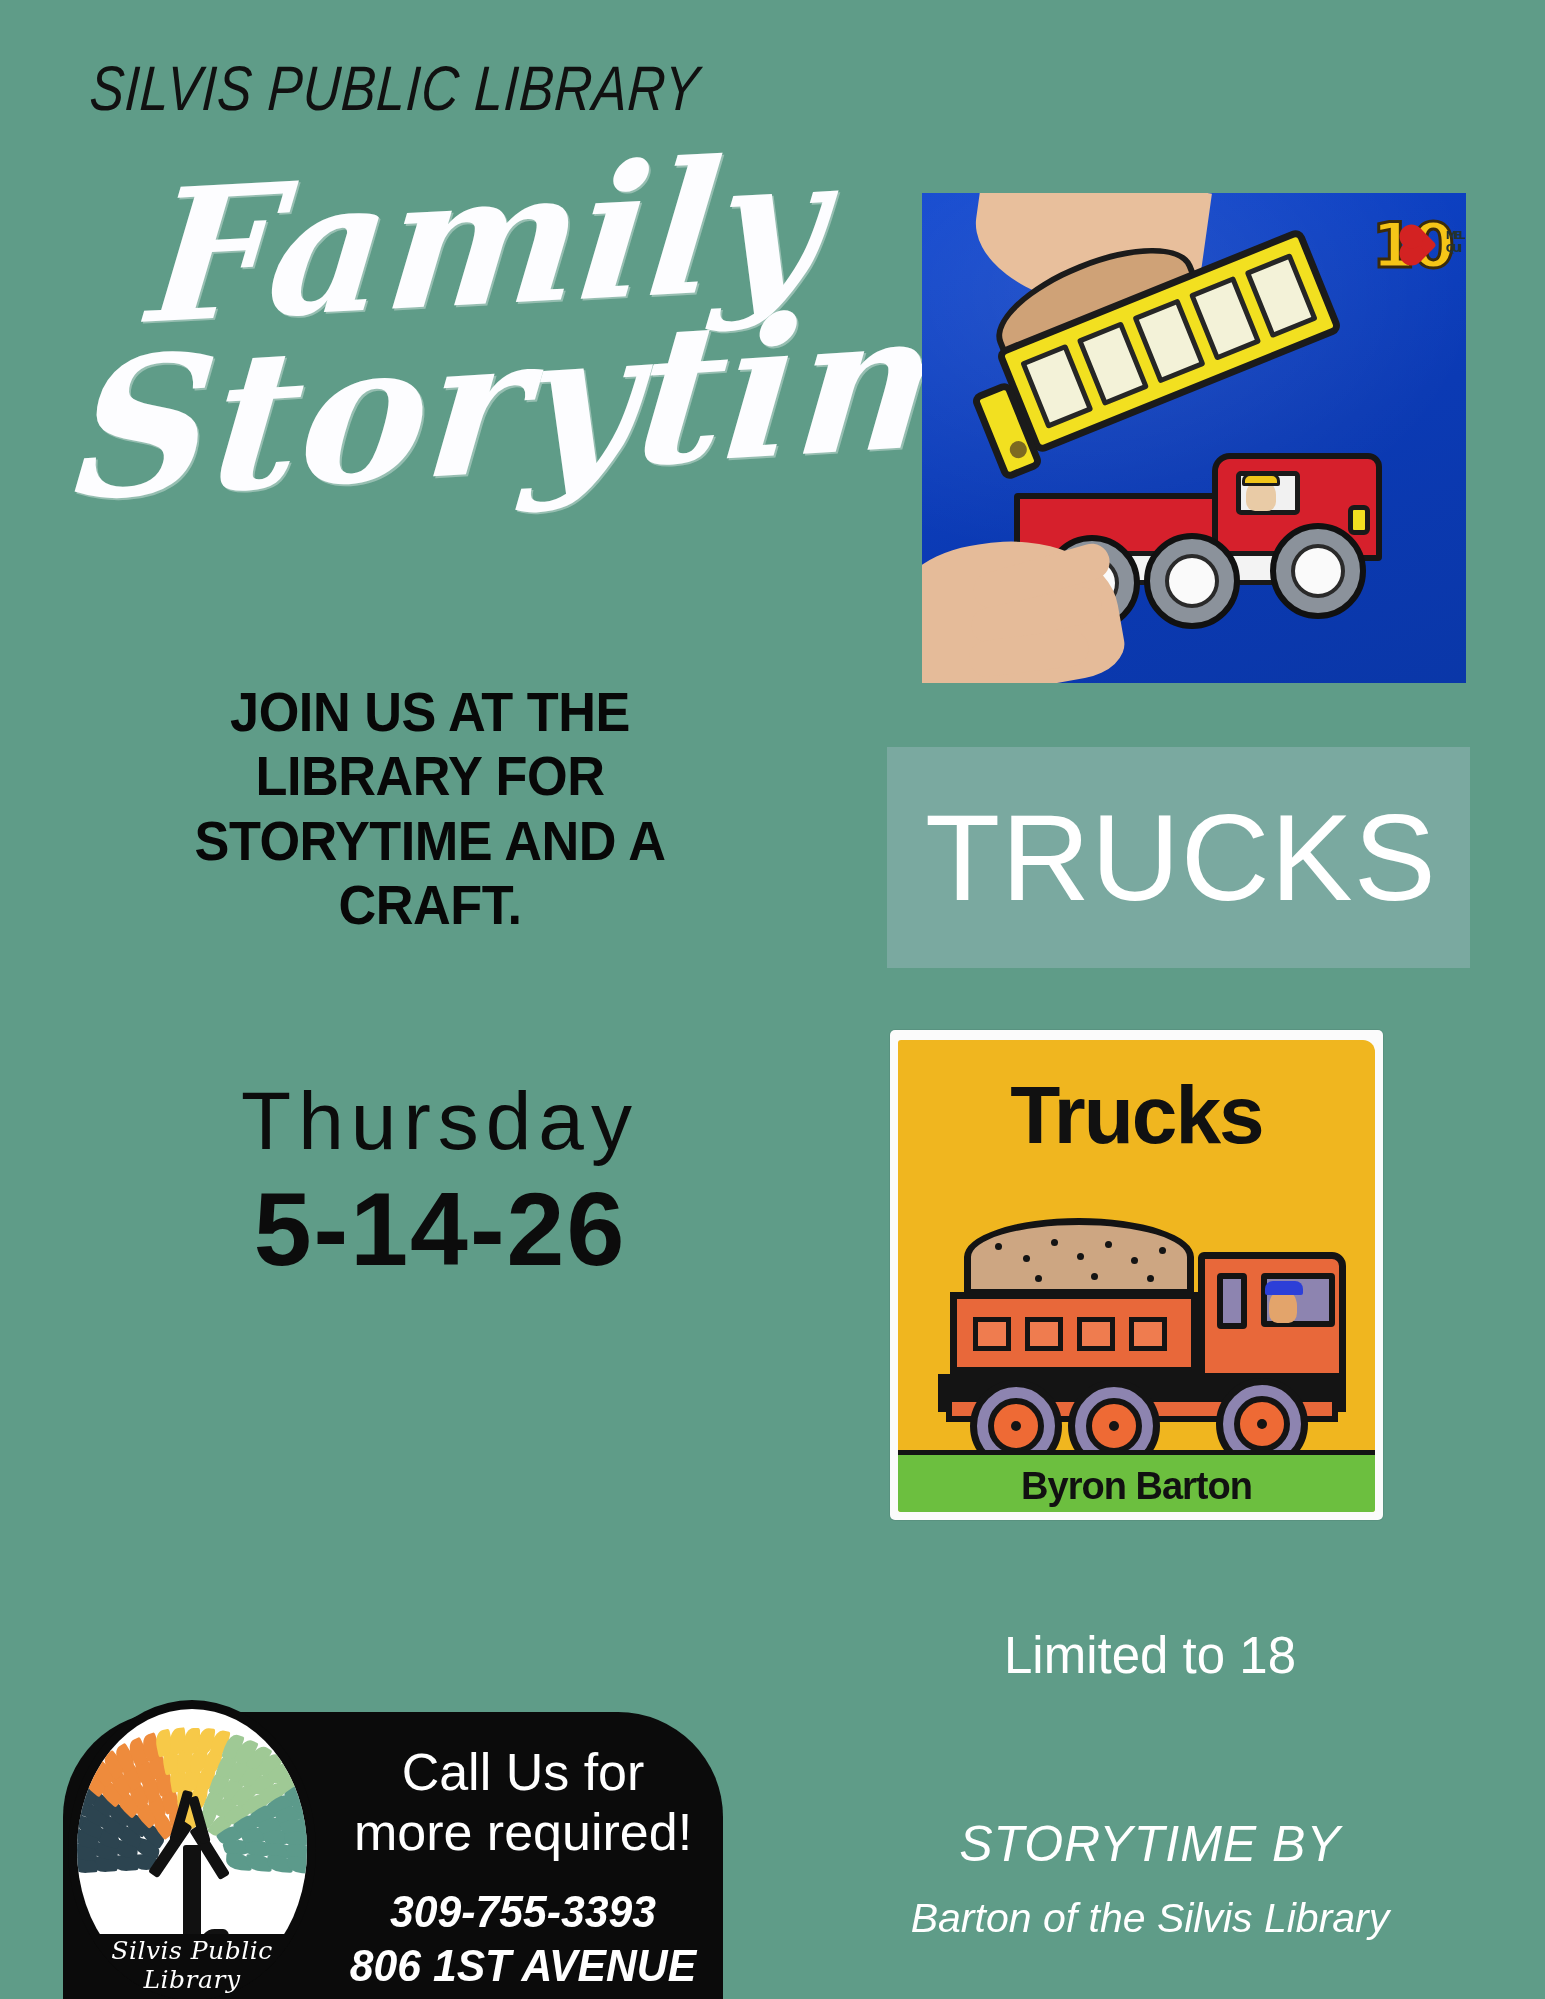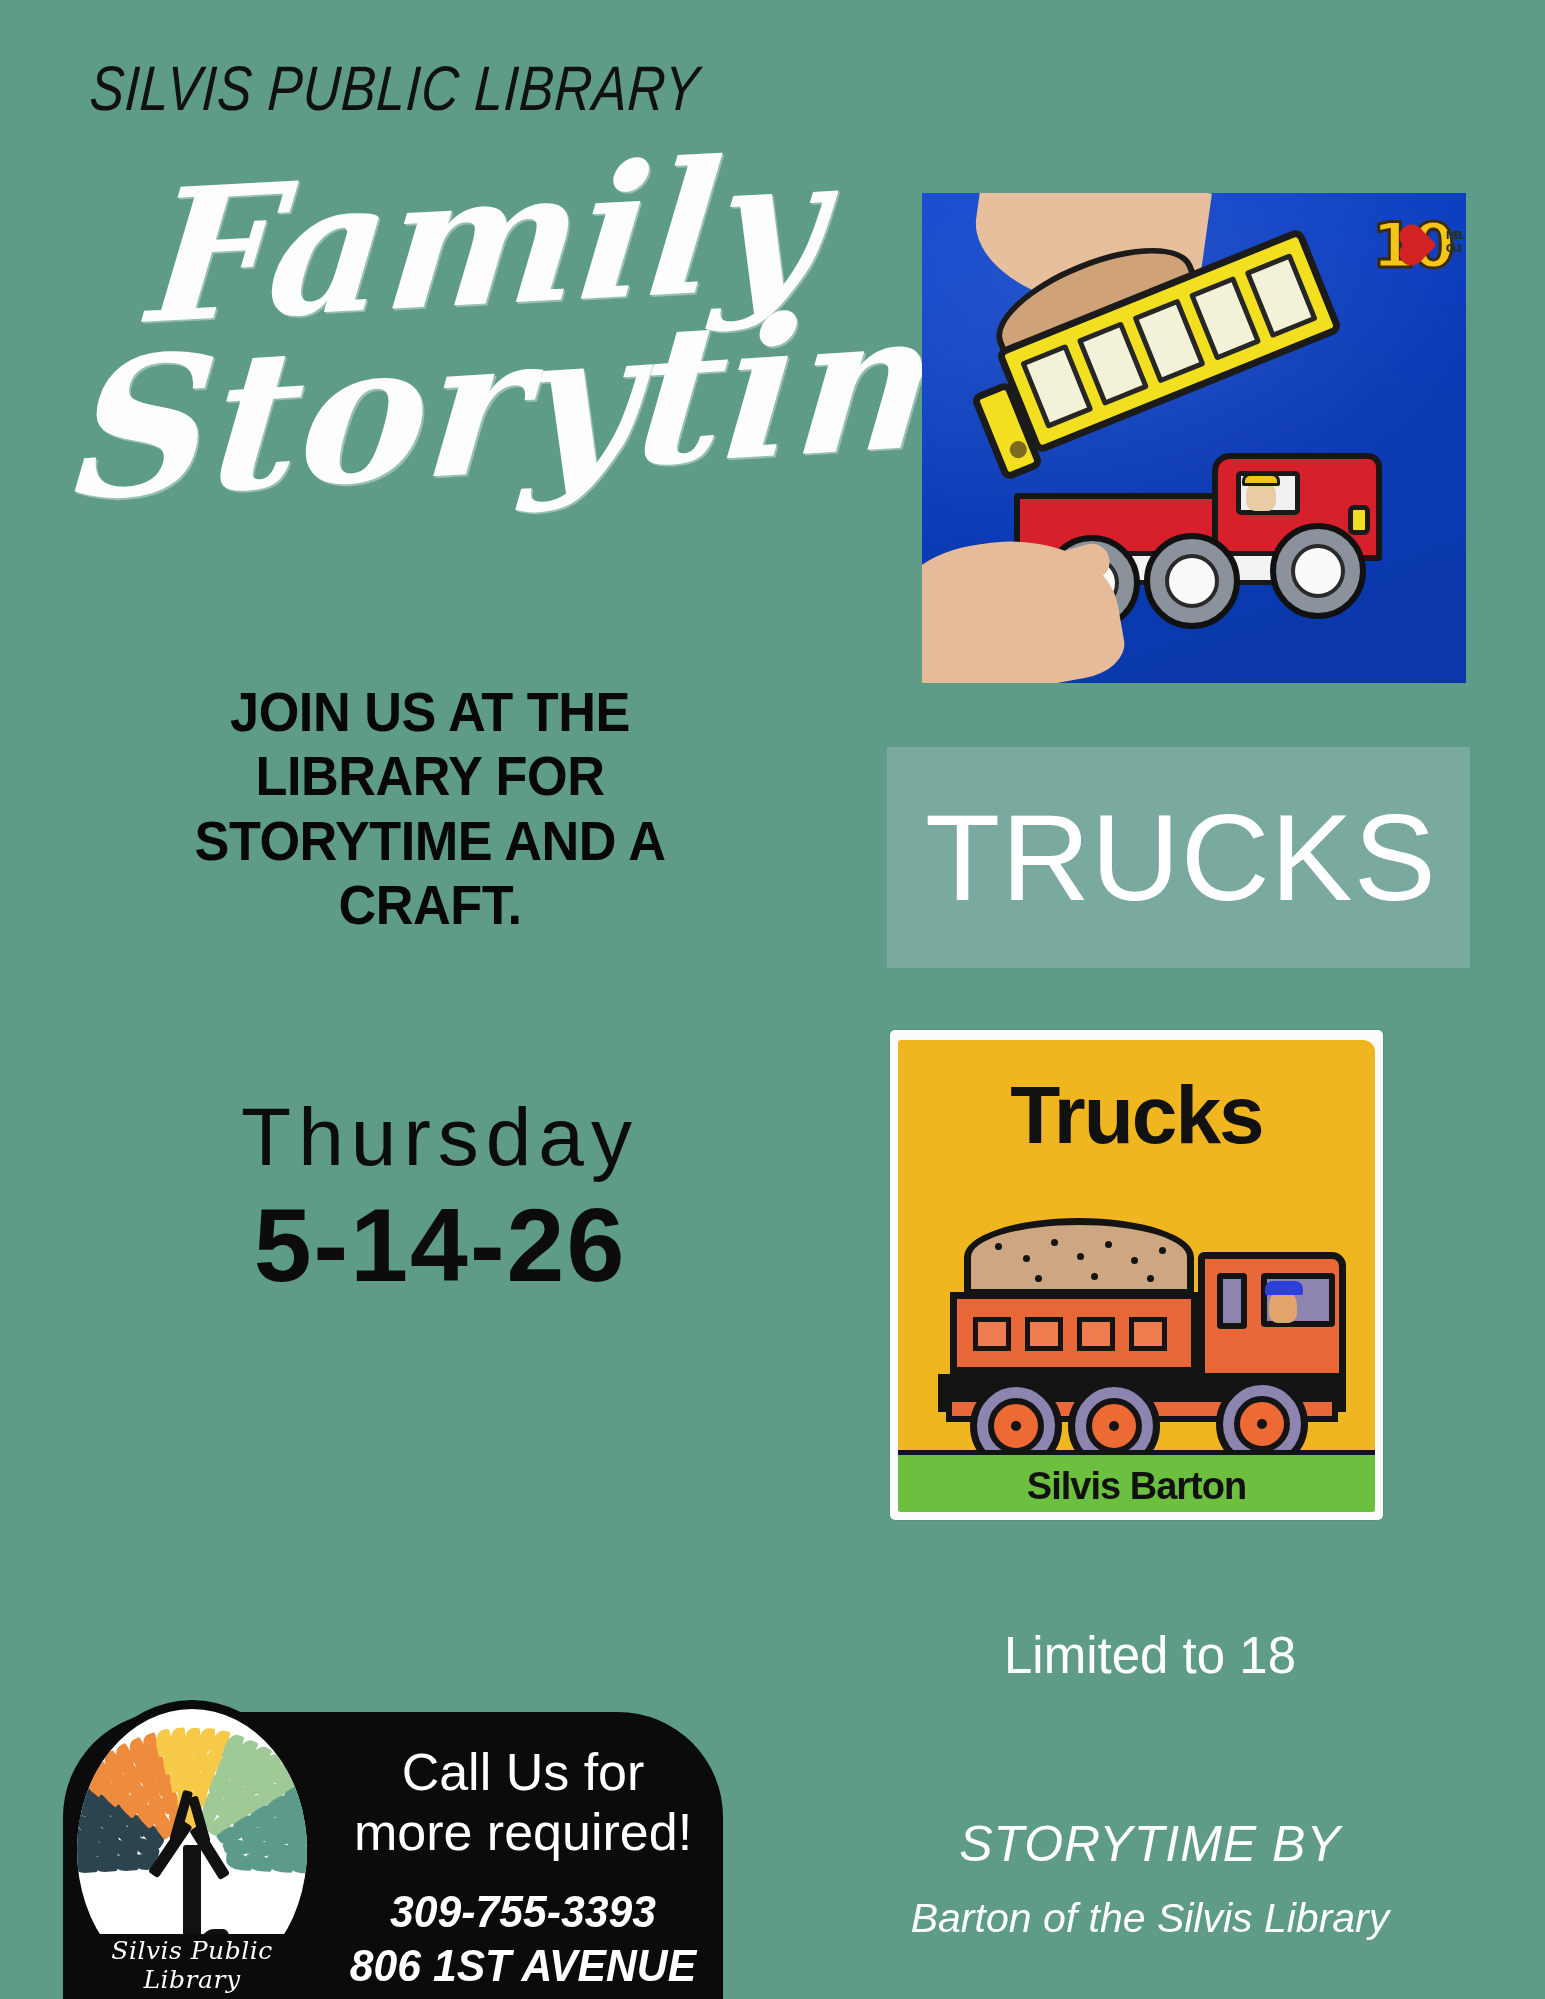--- a/index.html
+++ b/index.html
@@ -39,21 +39,21 @@
   .joinus{
     position:absolute; left:130px; top:680px; width:600px;
     text-align:center;
     font-size:55px; font-weight:bold; line-height:1.17;
     color:#080808; letter-spacing:-.5px;
     transform:scaleX(.95); transform-origin:center top;
   }
 
   
   .dateblk{ position:absolute; left:140px; top:1075px; width:600px; text-align:center; color:#0c0c0c; }
-  .d-day { font-size:82px; font-weight:300; letter-spacing:7px; line-height:1.12;margin-top:16px; }
+  .d-day { font-size:82px; font-weight:300; letter-spacing:7px; line-height:1.12; }
   .d-date{ font-size:104px; font-weight:700; letter-spacing:2px; line-height:1.2; }
   .d-time{ font-size:104px; font-weight:300; letter-spacing:2px; line-height:1.18; }
 
   
   .photo{
     position:absolute; left:922px; top:193px; width:544px; height:490px;
     background:#0b3fc4; overflow:hidden;
   }
   .photo .shade{ position:absolute; inset:0; background:
       radial-gradient(120% 90% at 30% 20%, rgba(255,255,255,.10), rgba(0,0,0,0) 60%),
@@ -341,21 +341,21 @@
           <div class="head"></div>
           <div class="cap"></div>
       </div>
       <div class="bt-skirt"></div>
       <div class="bt-frame"></div>
       <div class="bt-wheel btw1"></div>
       <div class="bt-wheel btw2"></div>
       <div class="bt-wheel btw3"></div>
 
       <div class="grass"></div>
-      <div class="author">Silvis Barton</div>
+      <div class="author">Byron Barton</div>
     </div>
   </div>
 
   <div class="reginfo">
     <div>Limited to 18</div>
   </div>
 
   <div class="sponsor">
     <div class="s1">STORYTIME BY</div>
     <div class="s2">Barton of the Silvis Library</div>

